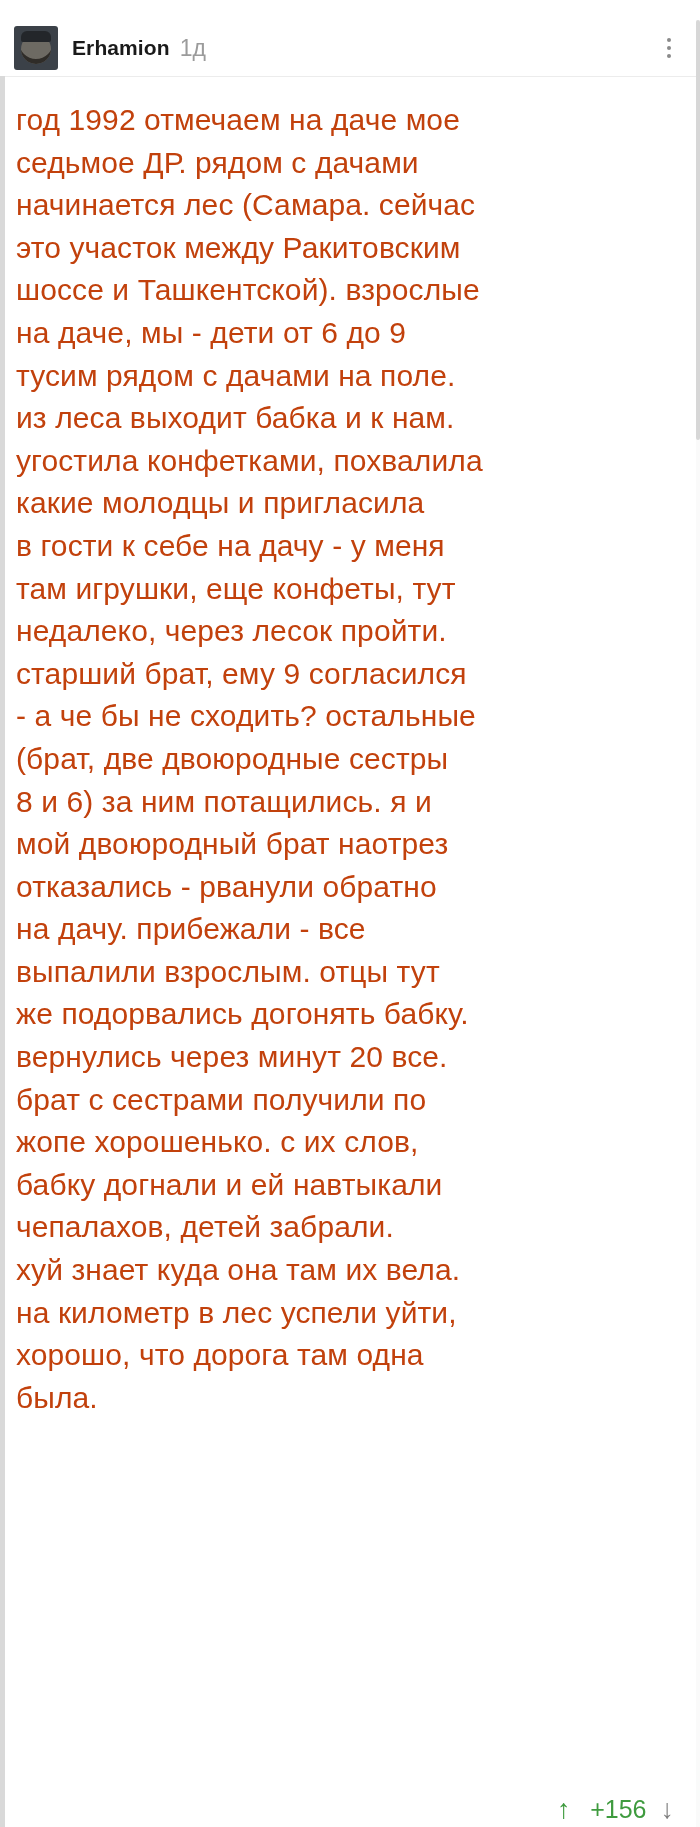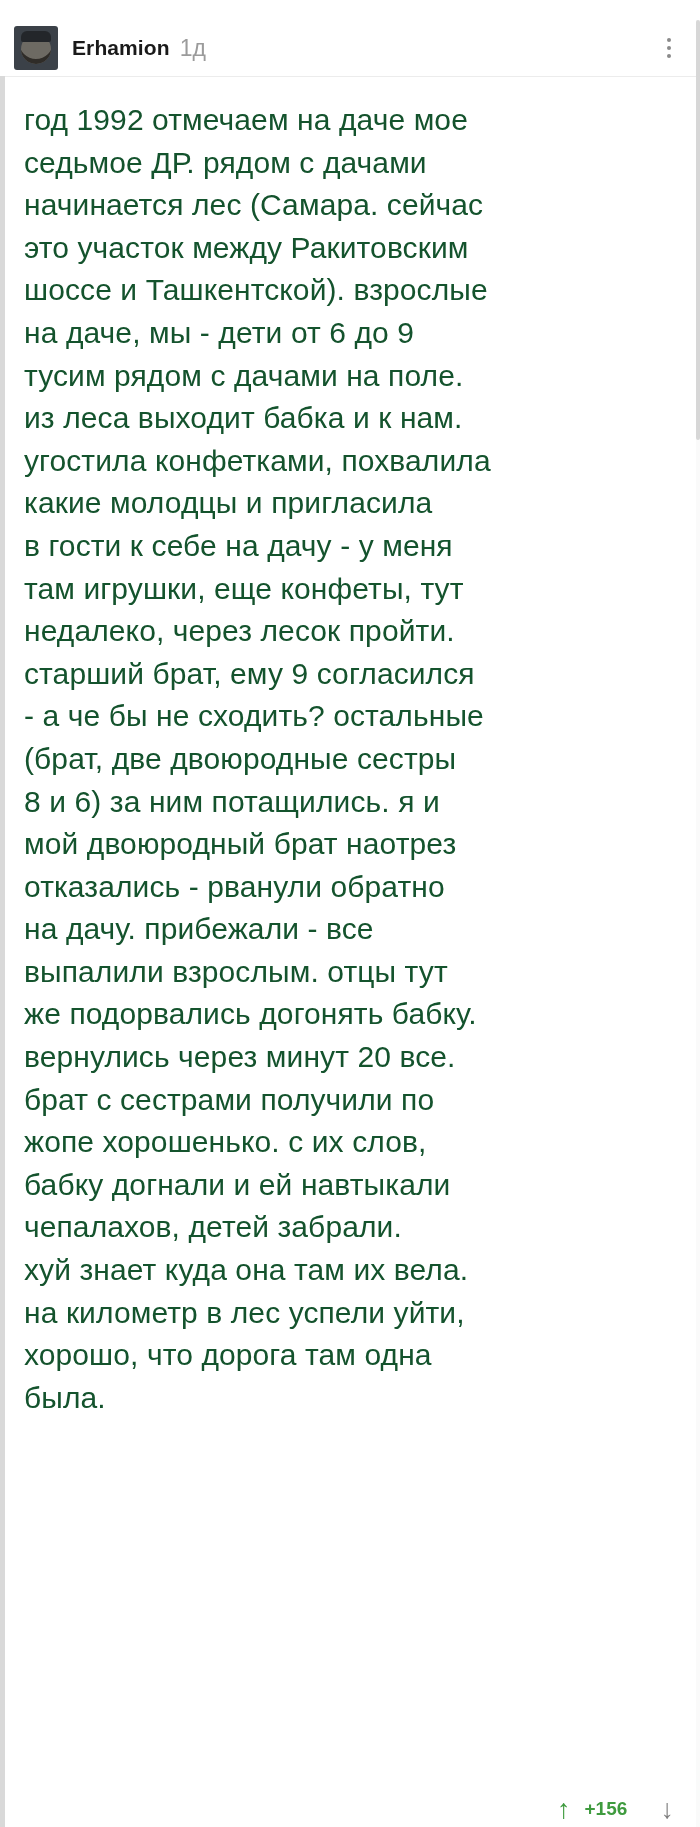--- a/index.html
+++ b/index.html
@@ -108,24 +108,24 @@
   }
 
   .header-rule {
     height: 1px;
     background: #ececec;
     margin: 0;
   }
 
   
   .comment-body {
-    padding: 22px 18px 8px 24px;
+    padding: 22px 18px 8px 16px;
     font-size: 30px;
     line-height: 1.42;
-    color: #14532d;
+    color: #c2410c;
     white-space: pre-wrap;
     word-wrap: break-word;
     letter-spacing: .1px;
     flex: 1 1 auto;
   }
 
   
   .comment-footer {
     display: flex;
     align-items: center;
@@ -139,25 +139,25 @@
     font-size: 27px;
     line-height: 1;
     color: #3f9b3f;
     cursor: pointer;
     user-select: none;
   }
   .vote-arrow.down {
     color: #7f7f7f;
   }
   .vote-count {
-    font-size: 19px;
+    font-size: 25px;
     color: #3f9b3f;
-    font-weight: bold;
+    font-weight: normal;
     min-width: 62px;
-    text-align: left;
+    text-align: right;
   }
 
   
   .scrollbar {
     position: absolute;
     right: 0;
     top: 0;
     width: 4px;
     height: 100%;
     background: #fafafa;

